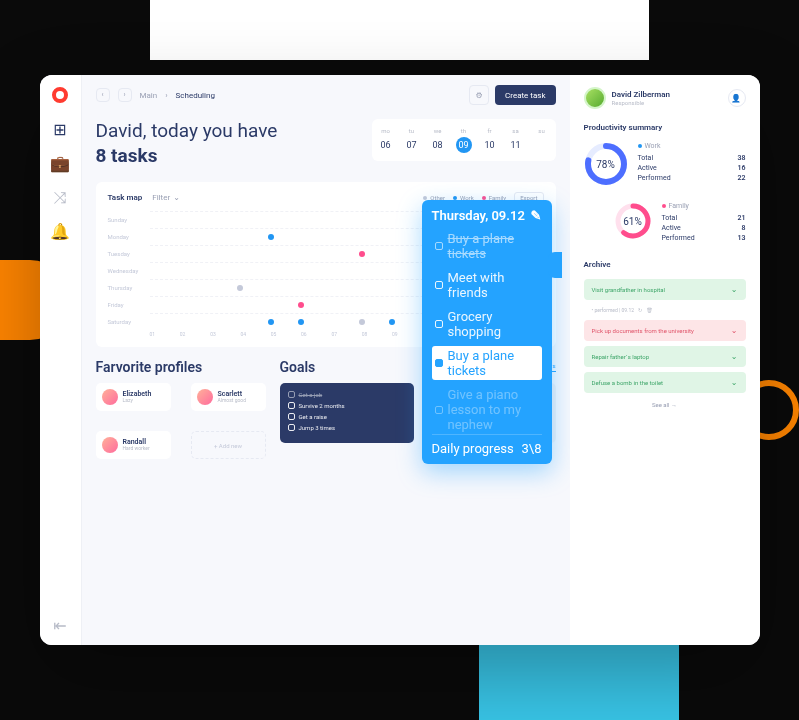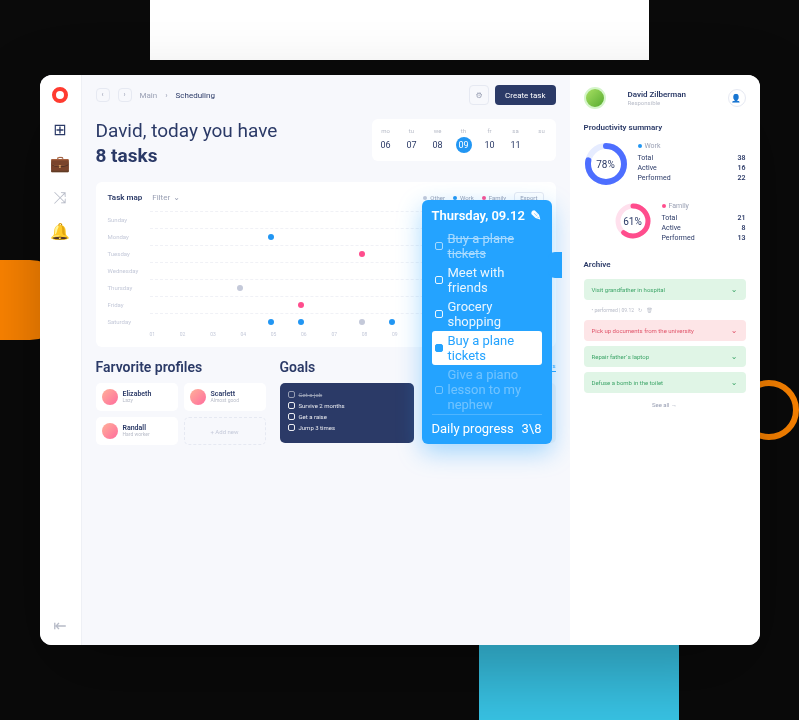--- a/index.html
+++ b/index.html
@@ -42,52 +42,52 @@
 .export-btn { font-size:6px; color:#9aa0b4; border:1px solid #e6e9f2; border-radius:3px; padding:1px 5px; cursor:pointer; background:#fff;}
 .tm-grid { position:relative; height:120px; }
 .tm-row { display:flex; align-items:center; height:17px; }
 .tm-row-lbl { width:42px; font-size:6px; color:#c4c9d9; }
 .tm-plot { flex:1; position:relative; height:100%; border-top:1px dashed #f0f1f6; }
 .plot-dot { position:absolute; width:6px; height:6px; border-radius:50%; top:50%; transform:translate(-50%,-50%); }
 .tm-xaxis { display:flex; padding-left:42px; gap:0; }
 .tm-x { flex:1; font-size:5px; color:#c4c9d9; text-align:left; }
 .tm-popup { position:absolute; right:4px; top:18px; width:130px; background:#24a3ff; color:#fff; border-radius:6px; padding:8px 10px; font-size:13px; box-shadow:0 8px 24px rgba(36,163,255,.4); }
 .popup-title { font-weight:600; margin-bottom:6px; display:flex; justify-content:space-between;}
-.popup-items{ display:flex; flex-direction:column; }
+.popup-items{ display:flex; flex-direction:column; gap:5px;}
 .popup-item { display:flex; align-items:center; gap:5px; opacity:.9; padding:2px 3px; border-radius:3px;}
 .popup-item.done { text-decoration:line-through; opacity:.6; }
 .popup-item.hl { background:#fff; color:#24a3ff; opacity:1; }
 .chk { width:8px; height:8px; border:1px solid #fff; border-radius:2px; flex-shrink:0; }
 .popup-item.hl .chk { border-color:#24a3ff; background:#24a3ff;}
 .popup-foot { display:flex; justify-content:space-between; margin-top:0; padding-top:6px; border-top:1px solid rgba(255,255,255,.2); }
 .tm-expand { position:absolute; right:-6px; top:50%; width:14px; height:26px; background:#24a3ff; border-radius:7px 0 0 7px; transform:translateY(-50%); cursor:pointer;}
 .bottom-panels { display:flex; gap:14px; }
 .panel-h { font-size:14px; color:#2b3a67; font-weight:600; margin-bottom:8px; }
 .fav { width:170px; }
-.fav-grid { display:grid; grid-template-columns:1fr 1fr; gap:6px; }
+.fav-grid { display:grid; grid-template-columns:1fr 1fr; gap:20px; }
 .fav-card { background:#fff; border-radius:5px; padding:6px; display:flex; gap:5px; align-items:center; cursor:pointer;}
 .fav-card.add { justify-content:center; color:#c4c9d9; font-size:6px; border:1px dashed #e6e9f2; background:transparent;}
 .avatar { width:16px; height:16px; border-radius:50%; background:linear-gradient(135deg,#ffb199,#ff6b9d); }
 .fav-name { font-size:7px; color:#2b3a67; font-weight:600; line-height:1;}
 .fav-sub { font-size:5px; color:#b8bcc8; line-height:1;}
 .goals { flex:1; }
 .goals-head { display:flex; align-items:center; gap:10px; font-size:8px; margin-bottom:8px;}
 .goals-tabs { margin-left:auto; display:flex; gap:10px; font-size:6px; color:#b8bcc8;}
 .gtab { cursor:pointer; padding-bottom:2px;}
 .gtab.active { color:#24a3ff; border-bottom:1px solid #24a3ff; }
 .goals-row { display:flex; gap:8px; }
 .goal-card { flex:1; border-radius:5px; padding:8px; font-size:6px; }
 .goal-dark { background:#2b3a67; color:#fff; }
 .goal-light { background:#eef0f5; color:#2b3a67; }
 .goal-item { display:flex; gap:4px; align-items:center; margin-bottom:4px; opacity:.9;}
 .goal-item.done { text-decoration:line-through; opacity:.5;}
 .goal-chk { width:7px; height:7px; border:1px solid currentColor; border-radius:2px; flex-shrink:0;}
 .goal-foot { background:#8b92ad; color:#fff; border-radius:3px; padding:3px 5px; display:flex; justify-content:space-between; margin-top:6px; font-size:6px;}
 .rightcol { width:190px; background:#fff; padding:12px 14px; display:flex; flex-direction:column; overflow:hidden;}
-.user-row { display:flex; align-items:center; gap:22px; margin-bottom:14px;}
+.user-row { display:flex; align-items:center; gap:6px; margin-bottom:14px;}
 .user-av { width:22px; height:22px; border-radius:50%; background:linear-gradient(135deg,#a8e063,#56ab2f); border:2px solid #d4f5c9;}
 .user-name { font-size:8px; font-weight:600; color:#2b3a67; line-height:1;}
 .user-role { font-size:6px; color:#b8bcc8;}
 .user-sw { margin-left:auto; width:18px; height:18px; border:1px solid #e6e9f2; border-radius:50%; display:flex; align-items:center; justify-content:center; color:#b8bcc8; font-size:8px; cursor:pointer;}
 .sec-title { font-size:8px; font-weight:600; color:#2b3a67; margin-bottom:10px;}
 .prod-row { display:flex; gap:10px; margin-bottom:16px;}
 .donut { position:relative; width:44px; height:44px; }
 .donut svg { transform:rotate(-90deg);}
 .donut-lbl { position:absolute; inset:0; display:flex; align-items:center; justify-content:center; font-size:10px; color:#2b3a67;}
 .prod-stats { font-size:7px; color:#2b3a67; flex:1;}

